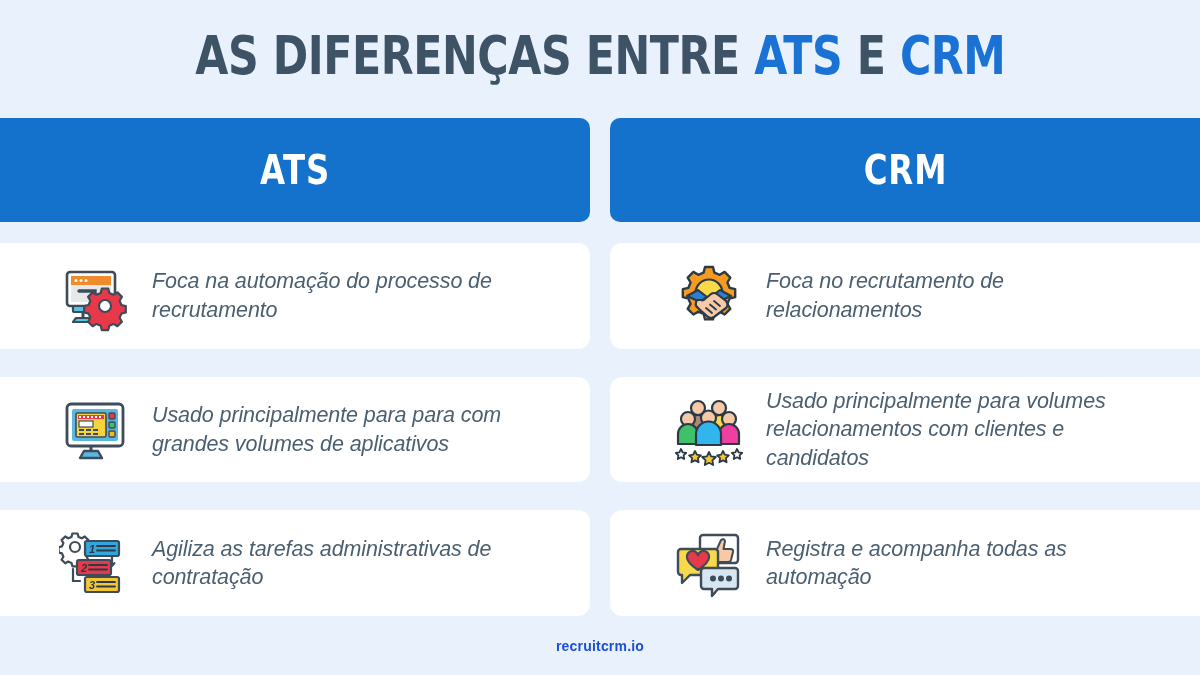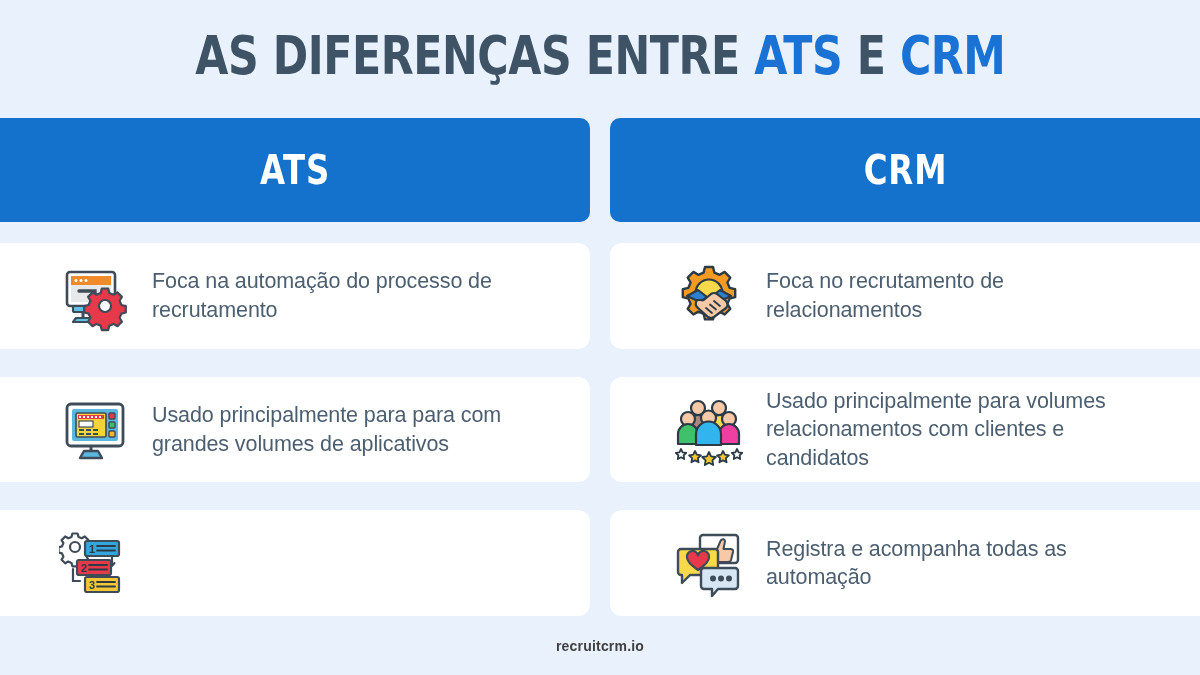--- a/index.html
+++ b/index.html
@@ -76,20 +76,21 @@
     letter-spacing: 1px;
     transform: scaleX(0.9);
   }
 
   .cards {
     display: flex;
     flex-direction: column;
     gap: 28px;
     padding-top: 21px;
     flex: 1 1 auto;
+    font-style: italic;
   }
 
   .card {
     background: #ffffff;
     display: flex;
     align-items: center;
     gap: 18px;
     padding: 8px 26px 8px 56px;
     flex: 1 1 0;
     min-height: 0;
@@ -119,21 +120,21 @@
   .footer {
     height: 59px;
     display: flex;
     align-items: center;
     justify-content: center;
   }
   .footer-text {
     font-family: "Liberation Sans", sans-serif;
     font-weight: bold;
     font-size: 14px;
-    color: #404040;
+    color: #1d4ed8;
     letter-spacing: 0.2px;
   }
 </style>
 </head>
 <body>
 
 <div class="infographic">
 
   <div class="title-bar">
     <div class="title"><span>AS DIFERENÇAS ENTRE </span><span class="accent">ATS</span><span> E </span><span class="accent">CRM</span></div>
@@ -238,20 +239,21 @@
               </g>
 
               <rect x="26" y="50" width="34" height="15" rx="2" fill="#f5c633" stroke="#3e4b58" stroke-width="2.2"></rect>
               <text x="30" y="61.5" font-family="Liberation Sans, sans-serif" font-size="11" font-weight="bold" fill="#2b3a47">3</text>
               <g stroke="#2b3a47" stroke-width="1.8" stroke-linecap="round">
                 <path d="M38 55 h18"></path>
                   <path d="M38 59.5 h18"></path>
               </g>
             </svg>
           </span>
+          <span class="card-text">Agiliza as tarefas administrativas de contratação</span>
         </div>
 
       </div>
     </div>
 
     <div class="column right">
       <div class="col-header">
         <span class="col-header-label">CRM</span>
       </div>
       <div class="cards">

